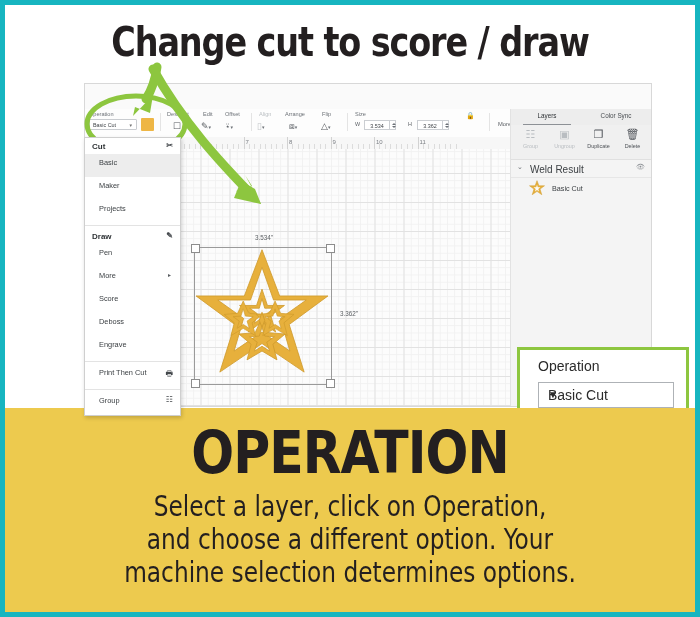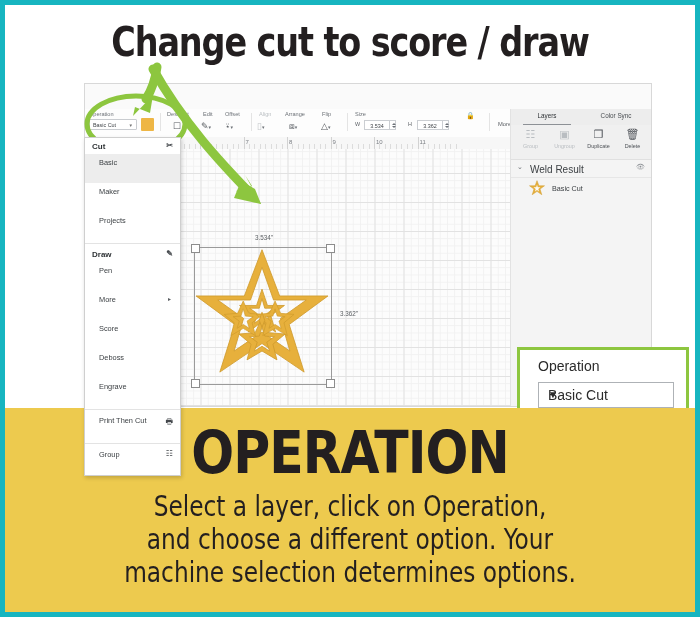--- a/index.html
+++ b/index.html
@@ -171,21 +171,21 @@
     background:#fff;border:1px solid #cfcfcf;
     box-shadow:1px 2px 4px rgba(0,0,0,.18);
     z-index:40;
   }
   .dd-head{
     position:relative;height:16px;font-size:8px;font-weight:bold;color:#2f3336;
     padding:4px 0 0 7px;box-sizing:border-box;
   }
   .dd-head .hicon{position:absolute;right:7px;top:3px;font-size:8px;color:#44484c;}
   .dd-item{
-    position:relative;height:29px;font-size:7.4px;color:#3c4044;
+    position:relative;height:23px;font-size:7.4px;color:#3c4044;
     padding:3.5px 0 0 14px;box-sizing:border-box;
   }
   .dd-item.sel{background:#ededed;}
   .dd-item .sub{position:absolute;right:9px;top:4px;font-size:6px;color:#5a5e62;}
   .dd-item .ricon{position:absolute;right:7px;top:3px;font-size:8px;color:#44484c;}
   .dd-sep{height:1px;background:#e3e3e3;margin:2px 0;}
 </style>
 </head>
 <body>
 

